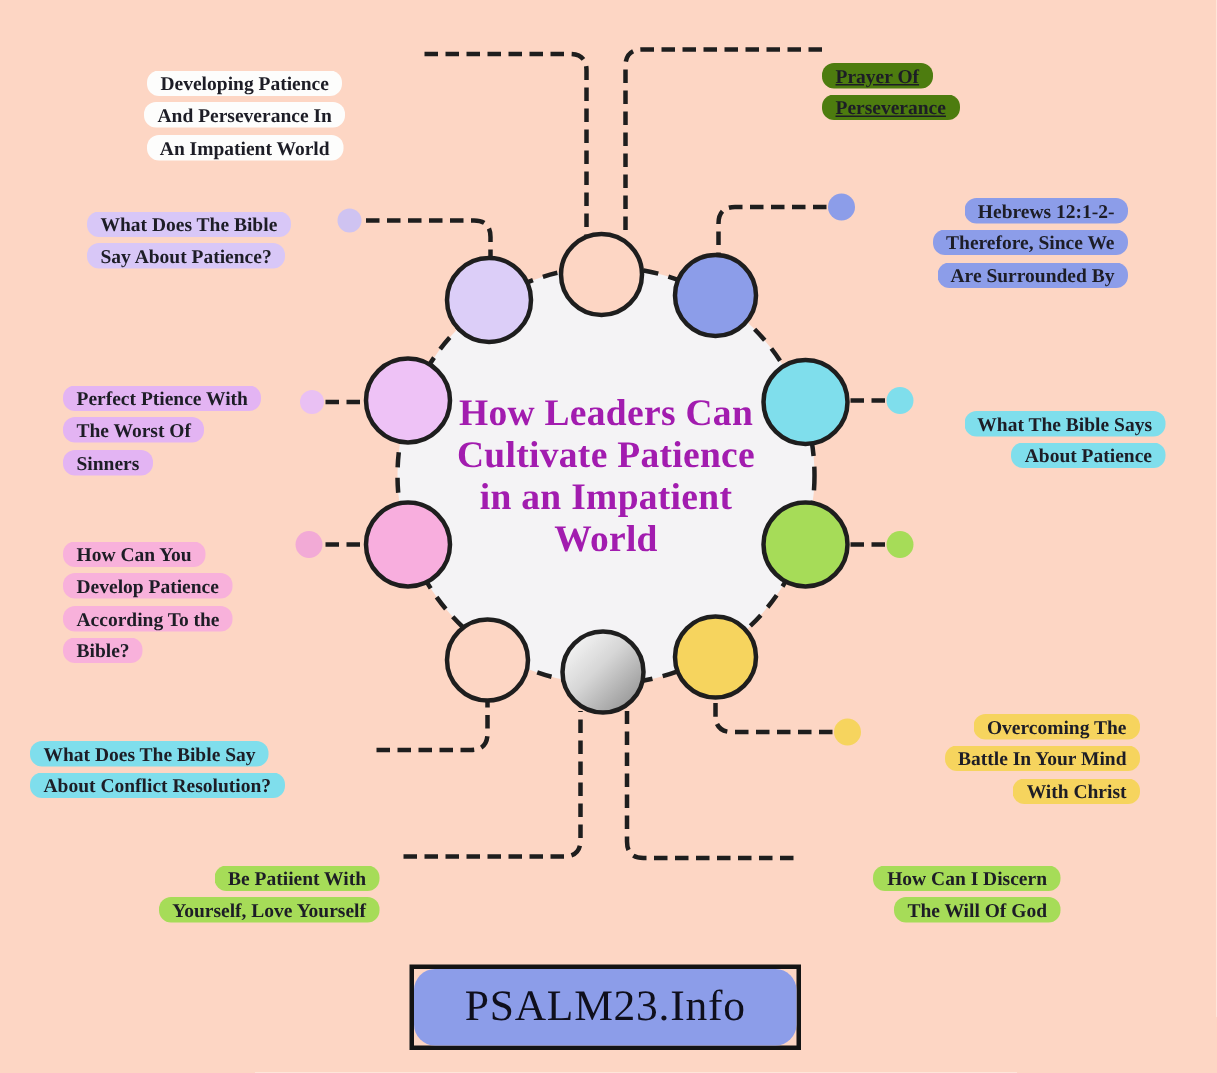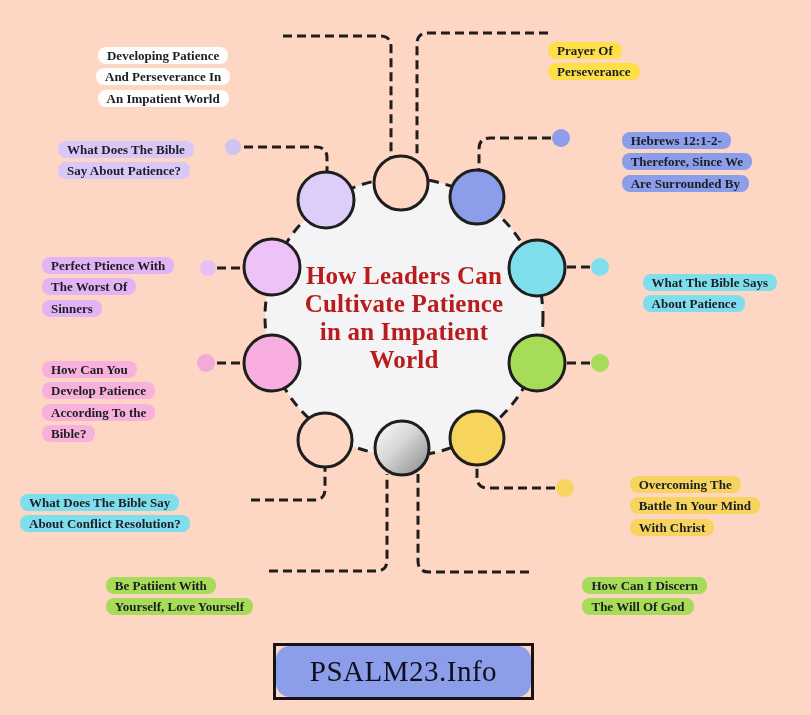--- a/index.html
+++ b/index.html
@@ -8,39 +8,39 @@
     width:811px;height:715px;
     overflow:hidden;
     font-family:"Liberation Serif","DejaVu Serif",serif;
   }
   .diagram-svg{position:absolute;left:0;top:0;}
   .hub-title{
     position:absolute;
     left:254px;top:262px;width:300px;
     text-align:center;
     font-size:25px;line-height:28px;font-weight:bold;
-    color:#b91c1c;
+    color:#a21caf;
     white-space:pre-line;
     letter-spacing:.2px;
   }
   .label{
     position:absolute;
     font-size:13px;line-height:21.5px;font-weight:bold;
     color:#1d1d26;
     white-space:pre-line;
   }
   .label .hl{
     padding:1px 9px;
     border-radius:8px;
     -webkit-box-decoration-break:clone;
     box-decoration-break:clone;
   }
   .align-left{text-align:left;}
   .align-center{text-align:center;}
-  .align-right{text-align:left;}
+  .align-right{text-align:right;}
   .footer-box{
     position:absolute;
     left:273px;top:643px;width:261px;height:57px;
     border:3px solid #141414;
     box-sizing:border-box;
   }
   .footer-inner{
     position:absolute;inset:0;
     border-radius:14px;
     display:flex;align-items:center;justify-content:center;
@@ -108,21 +108,21 @@
 in an Impatient
 World</div>
 
   <div class="label align-center" style="left:96px;top:23px;">
     <span class="hl" style="background: rgb(253, 253, 252);">Developing Patience
 And Perseverance In
 An Impatient World</span>
   </div>
 
   <div class="label align-left" style="left:548px;top:18px;">
-    <span class="hl" style="background: #fde047;">Prayer Of
+    <span class="hl" style="background: #4d7c0f; text-decoration: underline;">Prayer Of
 Perseverance</span>
   </div>
 
   <div class="label align-left" style="left:58px;top:117px;">
     <span class="hl" style="background: rgb(216, 199, 247);">What Does The Bible
 Say About Patience?</span>
   </div>
 
   <div class="label align-right" style="right:59px;top:108px;">
     <span class="hl" style="background: rgb(140, 157, 233);">Hebrews 12:1-2-

